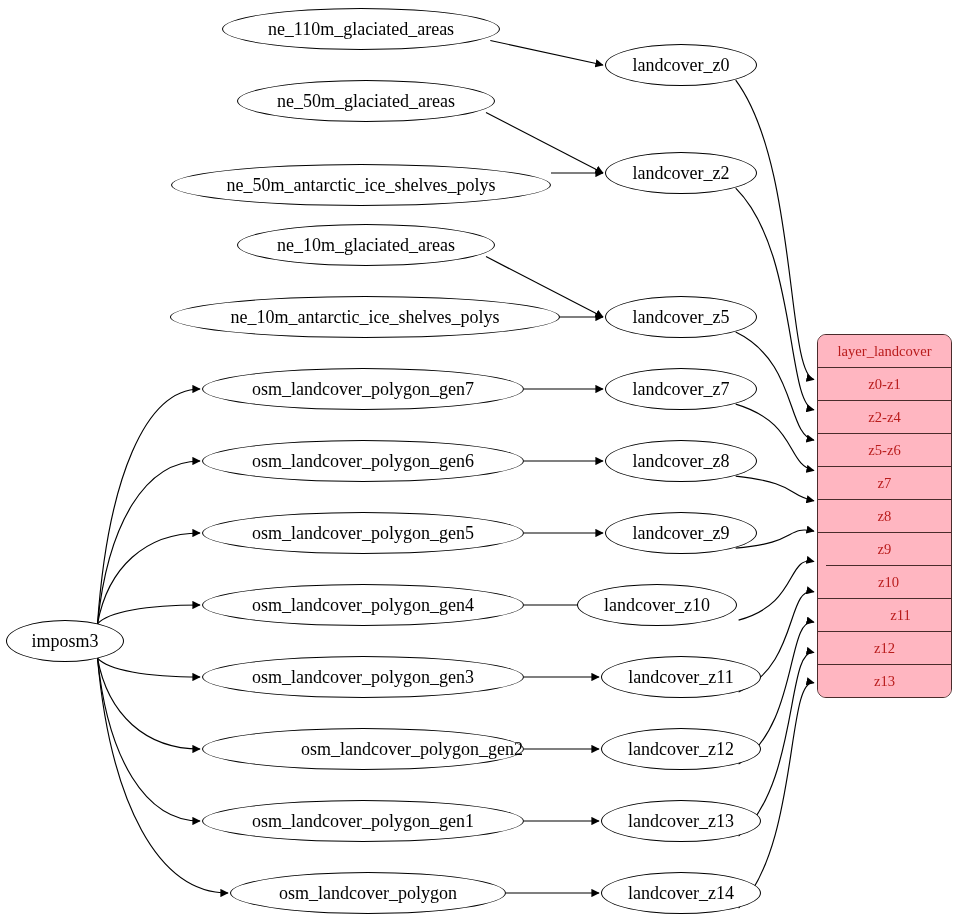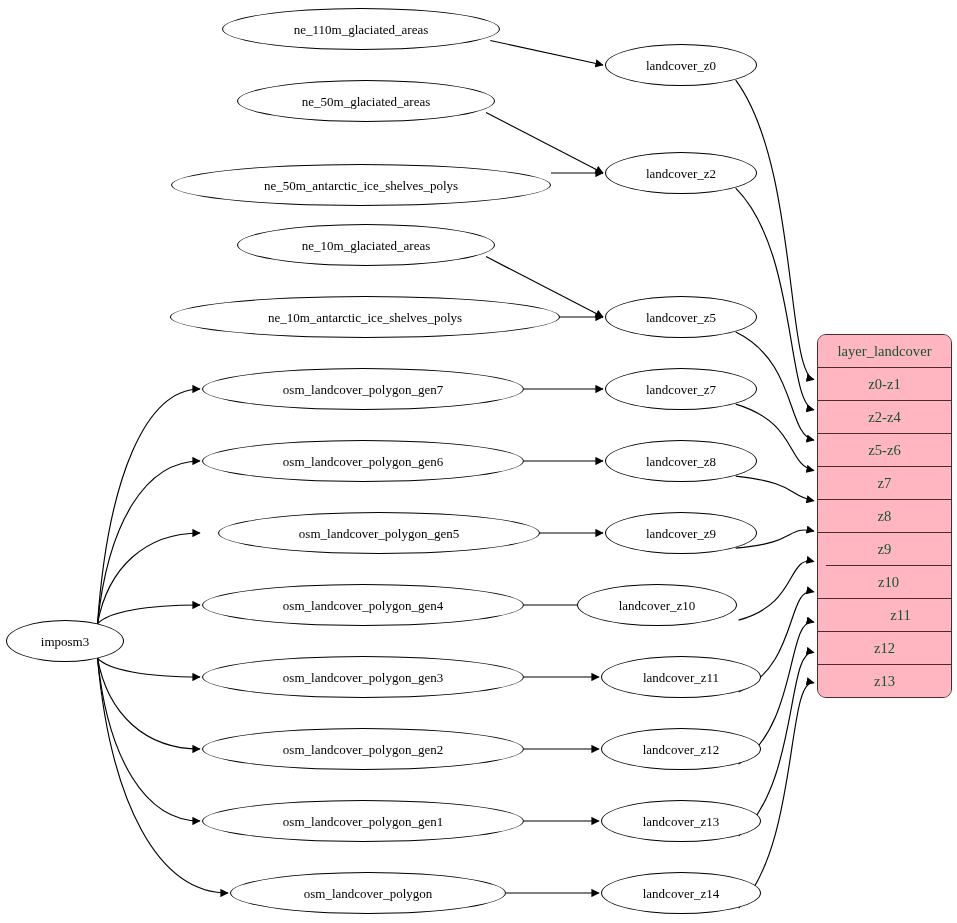--- a/index.html
+++ b/index.html
@@ -8,21 +8,21 @@
     width:957px;height:923px;
     background:#ffffff;
     font-family:"Liberation Serif","DejaVu Serif",serif;
     overflow:hidden;
   }
   #edges{position:absolute;left:0;top:0;width:957px;height:923px;pointer-events:none;}
   .node{
     position:absolute;
     display:flex;align-items:center;justify-content:center;
     box-sizing:border-box;
-    font-size:13px;
+    font-size:18px;
     color:#000000;
     white-space:nowrap;
     letter-spacing:0px;
   }
   .ellipse{
     border:1.15px solid #000000;
     border-radius:50% / 50%;
     background:#ffffff;
   }
   .ellipse span{ line-height:1; }
@@ -34,21 +34,21 @@
     border-radius:9px;
     background:#ffb6c1;
     overflow:hidden;
     display:flex;
     flex-direction:column;
   }
   #record .rrow{
     flex:1 1 0;
     display:flex;align-items:center;justify-content:center;
     font-size:14.6px;
-    color:#14532d;
+    color:#b91c1c;
     background:#ffb6c1;
     border-top:1.4px solid #4a2b2b;
     white-space:nowrap;
   }
   #record .rrow.head{border-top:none;}
 </style>
 </head>
 <body>
 
 <div id="stage">
@@ -110,30 +110,30 @@
       </div>
       <div class="node ellipse" style="left: 170px; top: 296px; width: 390px; height: 42px;">
         <span>ne_10m_antarctic_ice_shelves_polys</span>
       </div>
       <div class="node ellipse" style="left: 202px; top: 368px; width: 322px; height: 42px;">
         <span>osm_landcover_polygon_gen7</span>
       </div>
       <div class="node ellipse" style="left: 202px; top: 440px; width: 322px; height: 42px;">
         <span>osm_landcover_polygon_gen6</span>
       </div>
-      <div class="node ellipse" style="left: 218px; top: 512px; width: 322px; height: 42px;">
+      <div class="node ellipse" style="left: 202px; top: 512px; width: 322px; height: 42px;">
         <span>osm_landcover_polygon_gen5</span>
       </div>
       <div class="node ellipse" style="left: 202px; top: 584px; width: 322px; height: 42px;">
         <span>osm_landcover_polygon_gen4</span>
       </div>
       <div class="node ellipse" style="left: 202px; top: 656px; width: 322px; height: 42px;">
         <span>osm_landcover_polygon_gen3</span>
       </div>
-      <div class="node ellipse" style="left: 202px; top: 728px; width: 322px; height: 42px;">
+      <div class="node ellipse" style="left: 202px; top: 728px; width: 322px; height: 42px; justify-content: flex-end;">
         <span>osm_landcover_polygon_gen2</span>
       </div>
       <div class="node ellipse" style="left: 202px; top: 800px; width: 322px; height: 42px;">
         <span>osm_landcover_polygon_gen1</span>
       </div>
       <div class="node ellipse" style="left: 230px; top: 872px; width: 276px; height: 42px;">
         <span>osm_landcover_polygon</span>
       </div>
       <div class="node ellipse" style="left: 605px; top: 44px; width: 152px; height: 42px;">
         <span>landcover_z0</span>

